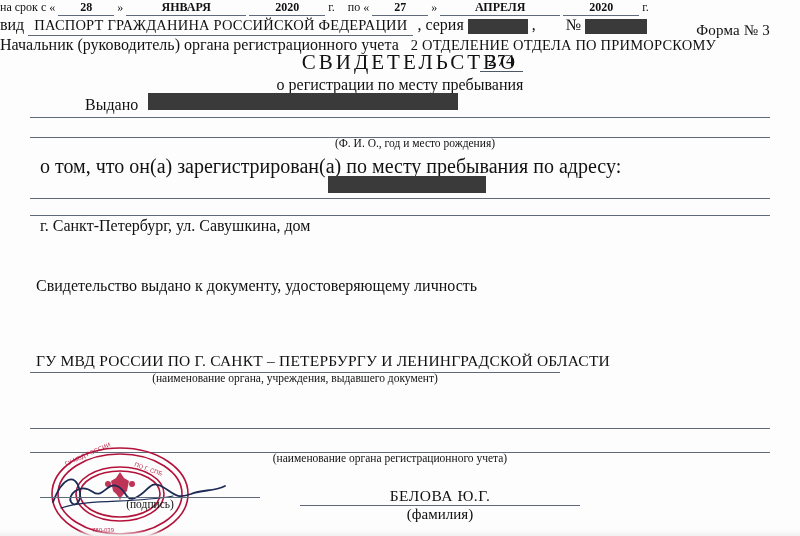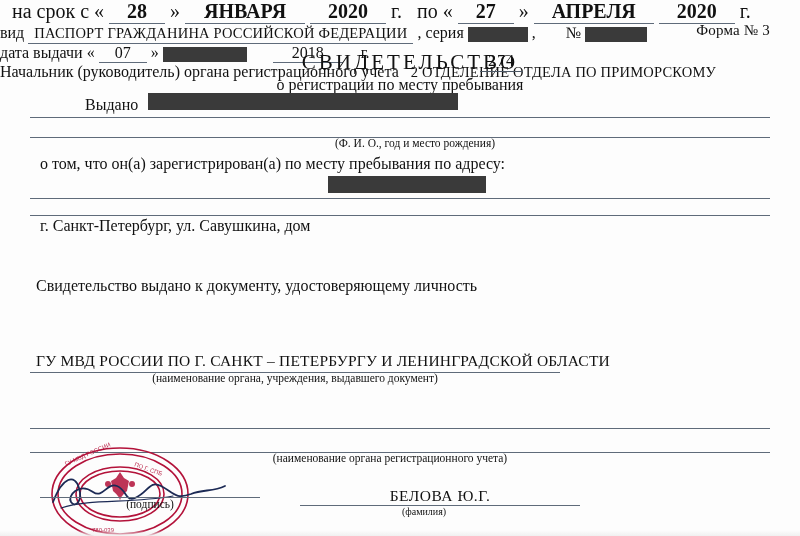--- a/index.html
+++ b/index.html
@@ -59,28 +59,28 @@
     left: 148px; top: 93px; width: 310px; height: 17px;
     background: #3a3a3a;
   }
   .vydano-tail {
     left: 460px; top: 95px; font-size: 15.5px; letter-spacing: 0.2px;
   }
 
   .rule2 { left: 30px; top: 137px; width: 740px; border-bottom: 1px solid #5f6b7a; }
   .cap1 { left: 0; right: 0; top: 137px; text-align: center; font-size: 11.5px; padding-left: 30px; }
 
-  .line-about { left: 40px; top: 155px; font-size: 16px; }
+  .line-about { left: 40px; top: 155px; font-size: 20px; }
   .addr-text { left: 40px; top: 177px; font-size: 16px; margin-top: 40px; }
   .addr-redact { left: 328px; top: 176px; width: 158px; height: 17px; background: #3a3a3a; }
   .rule3 { left: 30px; top: 198px; width: 740px; border-bottom: 1px solid #5f6b7a; }
   .rule4 { left: 30px; top: 215px; width: 740px; border-bottom: 1px solid #5f6b7a; }
   .cap2 { left: 0; right: 0; top: 215px; text-align: center; font-size: 11.5px; }
 
-  .term-row { left: 36px; top: 241px; font-size: 20px; white-space: nowrap; padding-left: 12px; }
+  .term-row { left: 36px; top: 241px; font-size: 12px; white-space: nowrap; }
   .term-row .val { display: inline-block; text-align: center; font-weight: 700; }
   .u { border-bottom: 1px solid #5f6b7a; display: inline-block; }
 
   .doc-line1 { left: 36px; top: 277px; font-size: 16px; }
   .vid-row { left: 36px; top: 302px; font-size: 16px; }
   .vid-val {
     display: inline-block;
     border-bottom: 1px solid #5f6b7a;
     padding: 0 6px 1px 6px;
     font-size: 14.5px;
@@ -100,21 +100,21 @@
   .nach-val { font-size: 14.5px; letter-spacing: 0.2px; }
   .rule6 { left: 30px; top: 428px; width: 740px; border-bottom: 1px solid #5f6b7a; }
   .nach-row2 { left: 36px; top: 432px; font-size: 14.5px; letter-spacing: 0.2px; }
   .rule7 { left: 30px; top: 452px; width: 740px; border-bottom: 1px solid #5f6b7a; }
   .cap4 { left: 180px; top: 452px; width: 420px; text-align: center; font-size: 11.5px; }
 
   .sig-rule { left: 40px; top: 497px; width: 220px; border-bottom: 1px solid #5f6b7a; }
   .sig-cap { left: 40px; top: 498px; width: 220px; text-align: center; font-size: 11.5px; }
   .fam-name { left: 330px; top: 487px; width: 220px; text-align: center; font-size: 15.5px; letter-spacing: 0.5px; }
   .fam-rule { left: 300px; top: 505px; width: 280px; border-bottom: 1px solid #5f6b7a; }
-  .fam-cap { left: 284px; top: 506px; width: 280px; text-align: center; font-size: 10px; }
+  .fam-cap { left: 300px; top: 506px; width: 280px; text-align: center; font-size: 15px; }
 
   
   .stamp {
     left: 30px; top: 440px;
     width: 180px; height: 96px;
     pointer-events: none;
   }
   
   .signature {
     left: 45px; top: 468px;
@@ -172,29 +172,20 @@
   <div class="vid-row">
     <span>вид</span>
     <span class="vid-val">ПАСПОРТ ГРАЖДАНИНА РОССИЙСКОЙ ФЕДЕРАЦИИ</span>
     <span>, серия</span>
     <span class="seriya-redact"></span>
     <span>,</span>
     <span style="margin-left:26px;">№</span>
     <span class="nomer-redact"></span>
   </div>
 
-  <div class="date-row">
-    <span>дата выдачи</span>
-    <span>«</span>
-    <span class="u" style="display:inline-block;width:48px;text-align:center;">07</span>
-    <span>»</span>
-    <span class="date-redact"></span>
-    <span class="u" style="display:inline-block;width:70px;text-align:center;margin-left:22px;">2018</span>
-    <span style="margin-left:14px;">г.</span>
-  </div>
 
   <div class="abs organ-line">ГУ  МВД  РОССИИ  ПО  Г. САНКТ – ПЕТЕРБУРГУ  И  ЛЕНИНГРАДСКОЙ ОБЛАСТИ</div>
   <div class="abs rule5"></div>
   <div class="abs cap3">(наименование органа, учреждения, выдавшего документ)</div>
 
   <div class="nach-row">
     <span>Начальник (руководитель) органа регистрационного учета</span>
     <span class="nach-val" style="margin-left:8px;">2 ОТДЕЛЕНИЕ ОТДЕЛА  ПО ПРИМОРСКОМУ</span>
   </div>
   <div class="abs rule6"></div>

